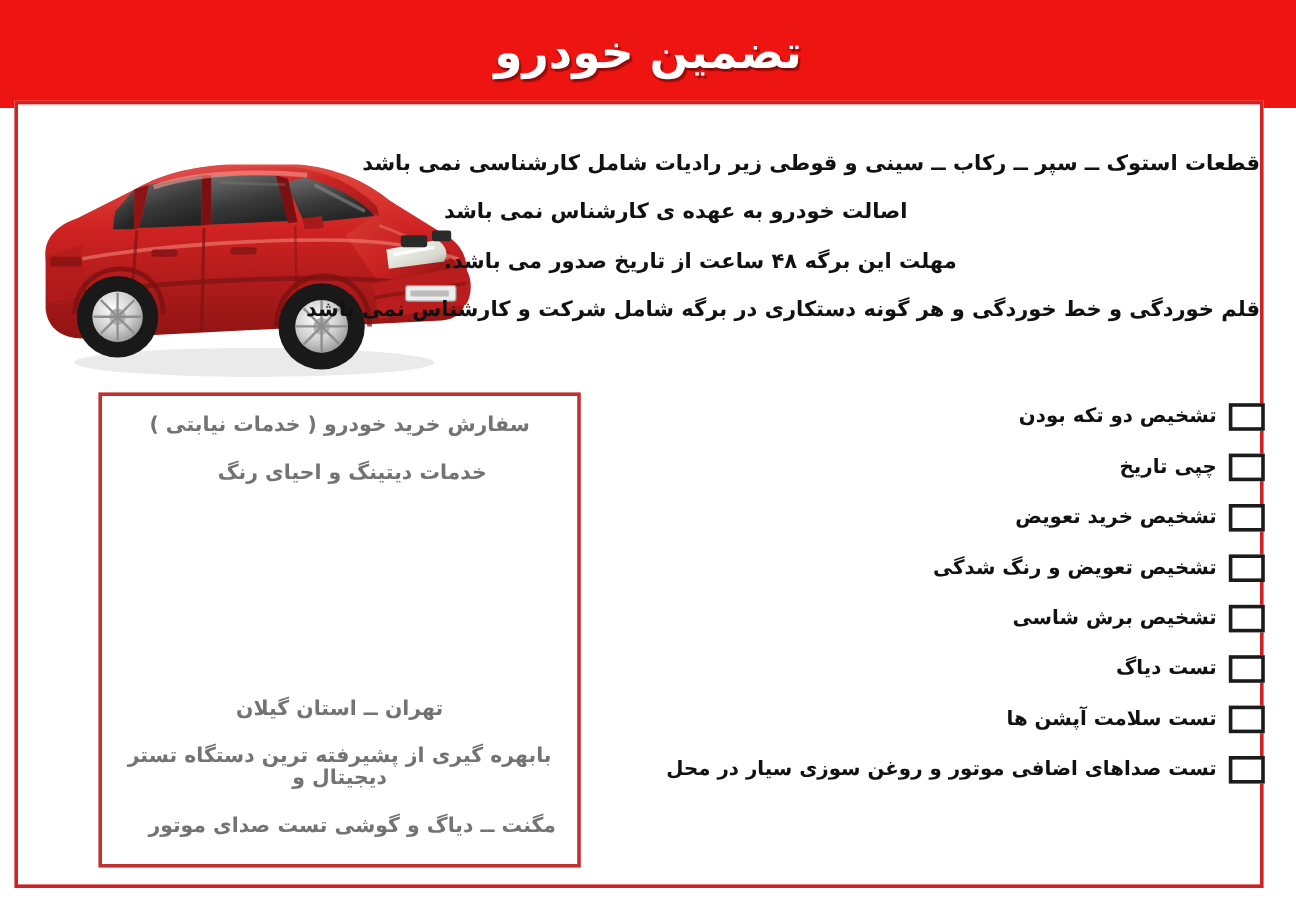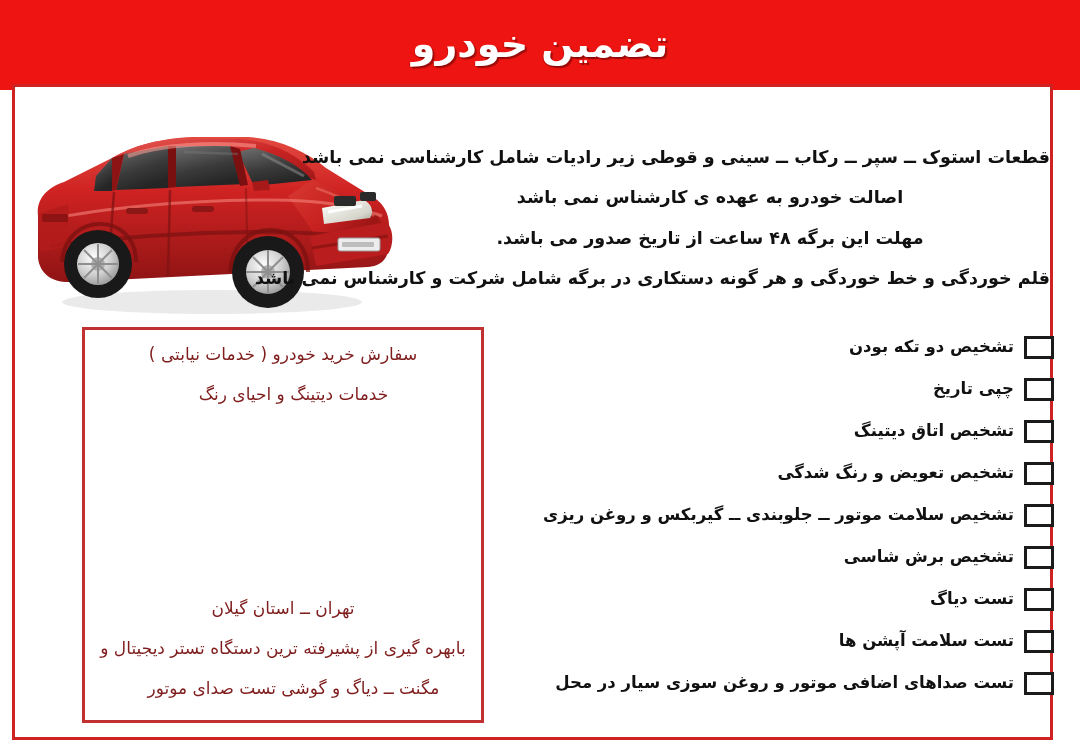--- a/index.html
+++ b/index.html
@@ -68,23 +68,22 @@
     pointer-events: none;
   }
   .car-wrap svg { display:block; width:100%; height:100%; }
 
   
   .notices {
     position: absolute;
     right: 30px;
     top: 128px;
     width: 680px;
-    text-align: center;
-    direction: rtl;
-    margin-top: 20px;
+    text-align: left;
+    direction: rtl;
   }
   .notice-line {
     font-size: 17.5px;
     font-weight: bold;
     color: #111111;
     line-height: 1.05;
     margin-bottom: 22px;
     white-space: nowrap;
   }
   .notice-line:last-child { margin-bottom: 0; }
@@ -145,22 +144,22 @@
   .service-bottom {
     position: absolute;
     left: 0;
     right: 0;
     bottom: 22px;
     text-align: center;
     direction: rtl;
   }
   .service-line {
     font-size: 17px;
-    font-weight: normal;
-    color: #7f1d1d;
+    font-weight: bold;
+    color: #737373;
     line-height: 1.05;
     margin-bottom: 22px;
     white-space: nowrap;
   }
   .service-line.wrap { white-space: normal; }
   .service-line:last-child { margin-bottom: 0; margin-left: 21px; }
 </style>
 </head>
 <body>
 
@@ -325,32 +324,28 @@
       <span class="check-label">تشخیص دو تکه بودن</span>
     </div>
 
     <div class="check-row">
       <span class="checkbox"></span>
       <span class="check-label">چپی تاریخ</span>
     </div>
 
     <div class="check-row">
       <span class="checkbox"></span>
-      <span class="check-label">تشخیص اتاق دیتینگ</span>
+      <span class="check-label">تشخیص خرید تعویض</span>
     </div>
 
     <div class="check-row">
       <span class="checkbox"></span>
       <span class="check-label">تشخیص تعویض و رنگ شدگی</span>
     </div>
 
-    <div class="check-row">
-      <span class="checkbox"></span>
-      <span class="check-label">تشخیص سلامت موتور ــ جلوبندی ــ گیربکس و روغن ریزی</span>
-    </div>
 
     <div class="check-row">
       <span class="checkbox"></span>
       <span class="check-label">تشخیص برش شاسی</span>
     </div>
 
     <div class="check-row">
       <span class="checkbox"></span>
       <span class="check-label">تست دیاگ</span>
     </div>

